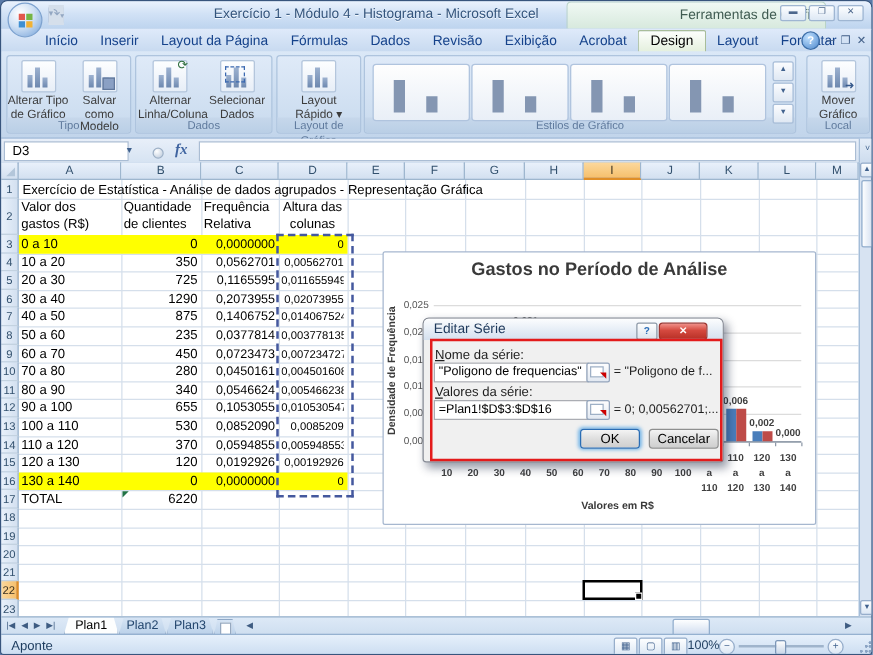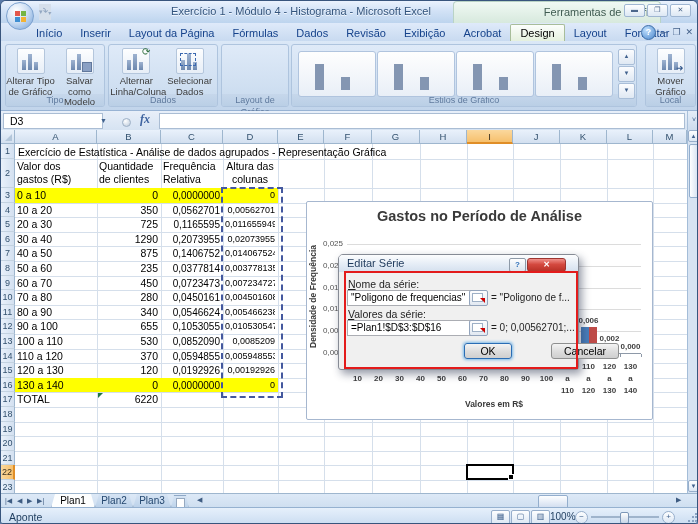--- a/index.html
+++ b/index.html
@@ -248,20 +248,30 @@
               <div class="b" style="left: 10px; height: 16px;"></div>
               <div class="b" style="left: 16px; height: 8px;"></div>
               <div class="selbox"></div>
             </div>
             <div class="lbl">Selecionar Dados</div>
           </div>
         </div>
       </div>
       <div class="rgroup" style="left: 220px; width: 68px;">
         <div class="rglabel">Layout de Gráfico</div>
+        <div class="rbtnrow">
+          <div class="rbtn">
+            <div class="icbox">
+              <div class="b" style="left: 4px; height: 10px;"></div>
+              <div class="b" style="left: 10px; height: 16px;"></div>
+              <div class="b" style="left: 16px; height: 8px;"></div>
+            </div>
+            <div class="lbl">Layout Rápido ▾</div>
+          </div>
+        </div>
       </div>
       <div class="rgroup" style="left: 290px; width: 346px;">
         <div class="rglabel">Estilos de Gráfico</div>
         <div class="thumb" style="position: absolute; left: 6px; top: 3px;">
           <div class="tb" style="left: 16px; height: 26px;"></div>
           <div class="tb" style="left: 42px; height: 13px;"></div>
         </div>
         <div class="thumb" style="position: absolute; left: 85px; top: 3px;">
           <div class="tb" style="left: 16px; height: 26px;"></div>
           <div class="tb" style="left: 42px; height: 13px;"></div>
@@ -564,21 +574,21 @@
     <div class="dclose">✕</div>
     <div class="dlab" id="dlgNameLabel" style="left:9px;top:23px;"><u>N</u>ome da série:</div>
     <div class="dinput" style="left:8px;top:35px;">"Poligono de frequencias"</div>
     <div class="dpick" style="left:130px;top:35px;"></div>
     <div class="dprev" style="left:152px;top:37px;">= "Poligono de f...</div>
     <div class="dlab" id="dlgValLabel" style="left:9px;top:53px;"><u>V</u>alores da série:</div>
     <div class="dinput" style="left:8px;top:65px;">=Plan1!$D$3:$D$16</div>
     <div class="dpick" style="left:130px;top:65px;"></div>
     <div class="dprev" style="left:152px;top:67px;">= 0; 0,00562701;...</div>
     <div class="dbtn def" style="left:125px;top:88px;width:48px;">OK</div>
-    <div class="dbtn" style="left:180px;top:88px;width:68px;margin-left:32px;">Cancelar</div>
+    <div class="dbtn" style="left:180px;top:88px;width:56px;">Cancelar</div>
   </div>
   <div class="redbox" style="border-color: rgb(227, 27, 27);"></div>
 
   <div class="tabsbar">
     <span class="navg" style="left:4px;">|◀</span>
     <span class="navg" style="left:16px;">◀</span>
     <span class="navg" style="left:26px;">▶</span>
     <span class="navg" style="left:36px;">▶|</span>
     <span id="sheettabs"><div class="stab active" style="left: 50px; width: 42px;">Plan1</div><div class="stab" style="left: 94px; width: 36px;">Plan2</div><div class="stab" style="left: 132px; width: 36px;">Plan3</div></span>
     <span class="instab" style="left:170px;"></span>

